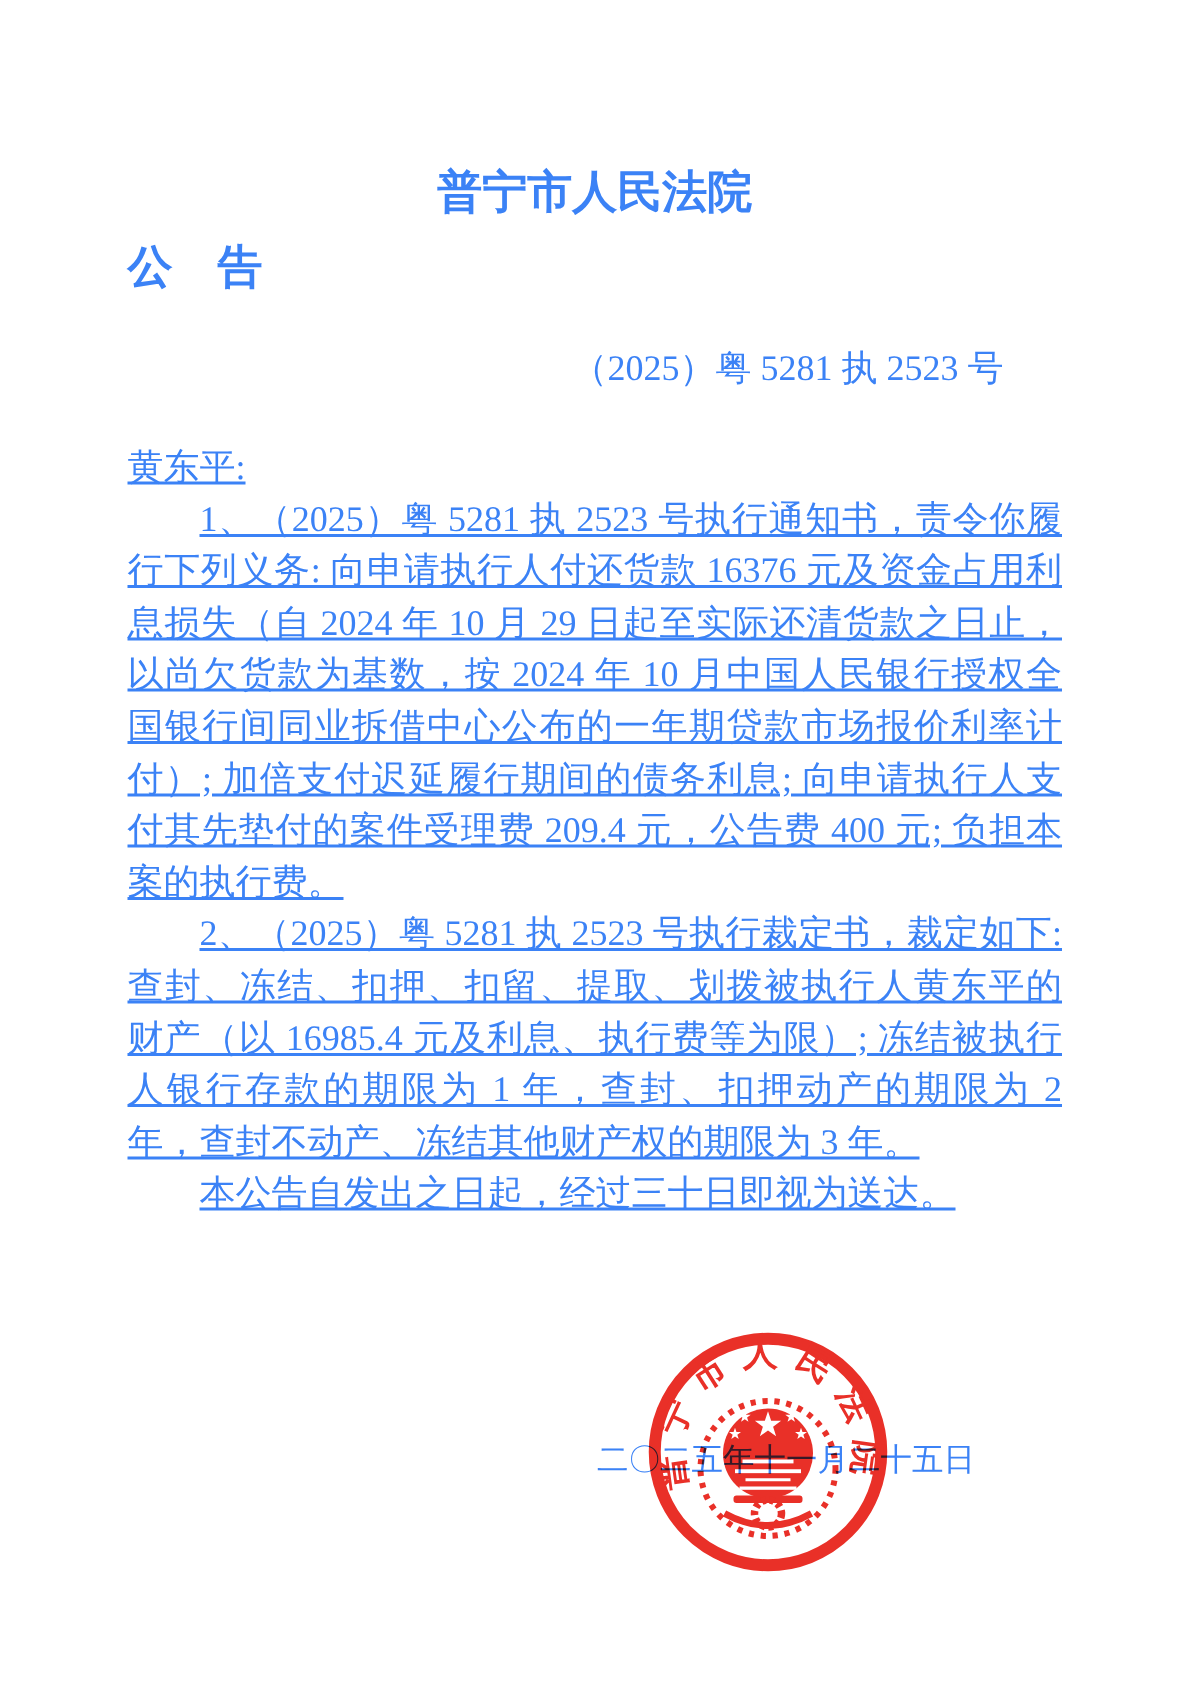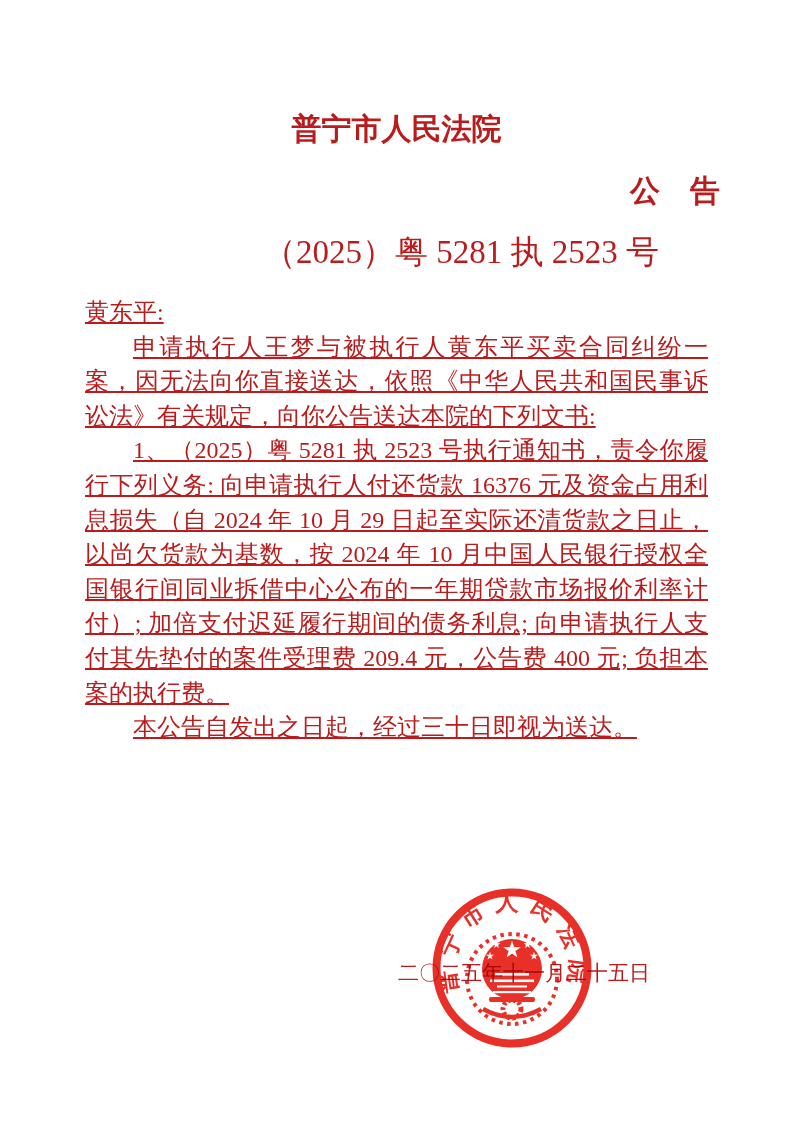--- a/index.html
+++ b/index.html
@@ -8,21 +8,21 @@
     background: #888;
   }
   .page {
     position: relative;
     width: 794px;
     height: 1122px;
     margin: 0 auto;
     background: #ffffff;
     overflow: hidden;
     font-family: "Liberation Serif", "DejaVu Serif", serif;
-    color: #b91c1c;
+    color: #3b82f6;
   }
   .content {
     position: absolute;
     left: 85px;
     top: 0;
     width: 623px;
   }
   .court-name {
     position: absolute;
     top: 109px;
@@ -33,32 +33,32 @@
     font-weight: bold;
     text-align: center;
     line-height: 1.3;
     letter-spacing: 0px;
   }
   .doc-title {
     position: absolute;
     top: 159px;
     left: 0;
     width: 100%;
-    margin: 12px;
+    margin: 0;
     font-size: 30px;
     font-weight: bold;
-    text-align: right;
+    text-align: left;
     line-height: 1.3;
   }
   .case-number {
     position: absolute;
     top: 231px;
-    left: 2px;
+    left: 12px;
     width: 100%;
-    font-size: 33px;
+    font-size: 24px;
     text-align: right;
     padding-right: 51px;
     box-sizing: border-box;
     line-height: 1.3;
   }
   .body-text {
     position: absolute;
     top: 295px;
     left: 0;
     width: 100%;
@@ -105,22 +105,22 @@
   <div class="content">
 
     <h1 class="court-name">普宁市人民法院</h1>
 
     <h2 class="doc-title">公　告</h2>
 
     <div class="case-number">（2025）粤 5281 执 2523 号</div>
 
     <div class="body-text">
       <p class="salutation">黄东平:</p>
-      <p>申请执行人王梦与被执行人黄东平买卖合同纠纷一案，因无法向你直接送达，依照《中华人民共和国民事诉讼法》有关规定，向你公告送达本院的下列文书:</p>
       <p>1、（2025）粤 5281 执 2523 号执行通知书，责令你履行下列义务: 向申请执行人付还货款 16376 元及资金占用利息损失（自 2024 年 10 月 29 日起至实际还清货款之日止，以尚欠货款为基数，按 2024 年 10 月中国人民银行授权全国银行间同业拆借中心公布的一年期贷款市场报价利率计付）; 加倍支付迟延履行期间的债务利息; 向申请执行人支付其先垫付的案件受理费 209.4 元，公告费 400 元; 负担本案的执行费。</p>
+      <p>2、（2025）粤 5281 执 2523 号执行裁定书，裁定如下: 查封、冻结、扣押、扣留、提取、划拨被执行人黄东平的财产（以 16985.4 元及利息、执行费等为限）; 冻结被执行人银行存款的期限为 1 年，查封、扣押动产的期限为 2 年，查封不动产、冻结其他财产权的期限为 3 年。</p>
       <p>本公告自发出之日起，经过三十日即视为送达。</p>
     </div>
   </div>
 
   <div class="date-line">二〇二五年十一月二十五日</div>
 
   <svg class="seal" viewBox="0 0 170 170" xmlns="http://www.w3.org/2000/svg">
     <defs>
       <polygon id="star" points="0,-10 2.29,-3.16 9.51,-3.09 3.71,1.21 5.88,8.09 0,3.9 -5.88,8.09 -3.71,1.21 -9.51,-3.09 -2.29,-3.16"></polygon>
       <path id="sealArc" d="M 34.8 114 A 58 58 0 1 1 135.2 114" fill="none"></path>

